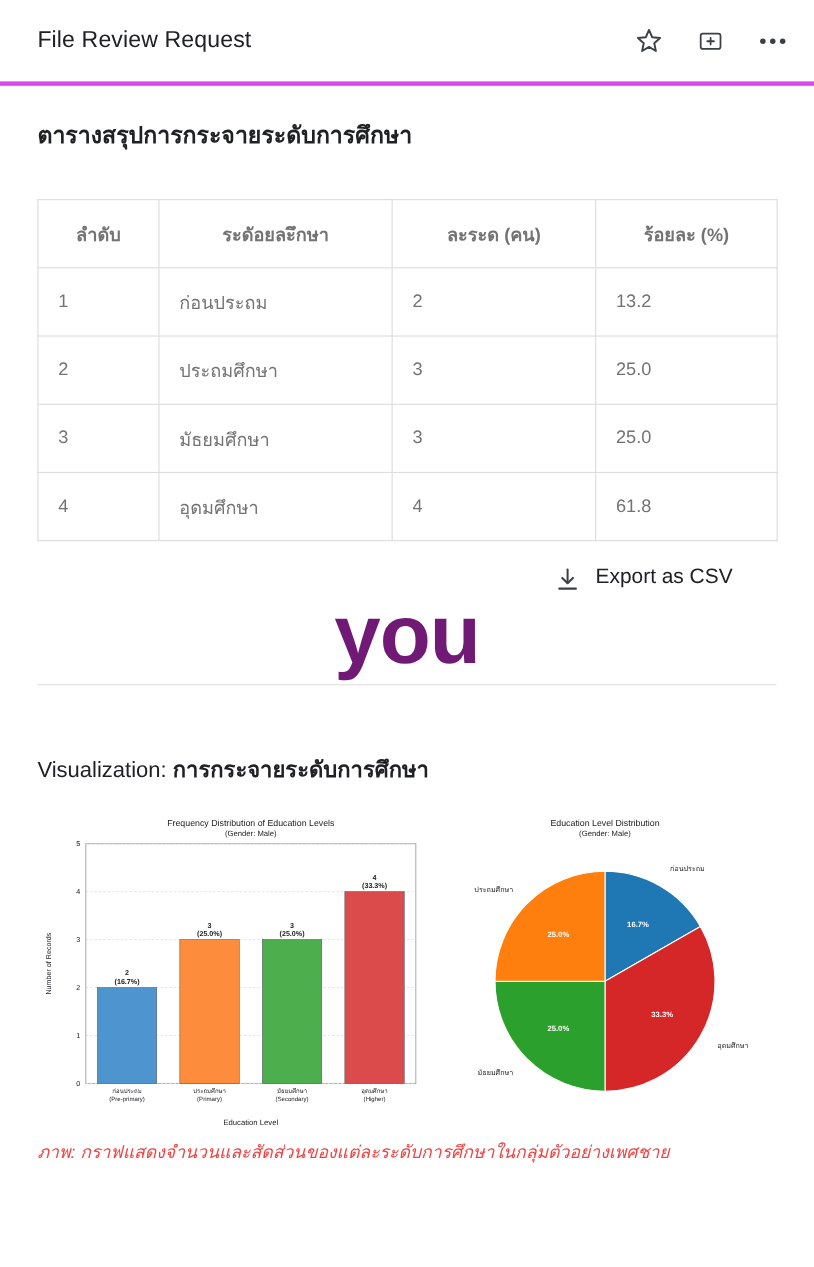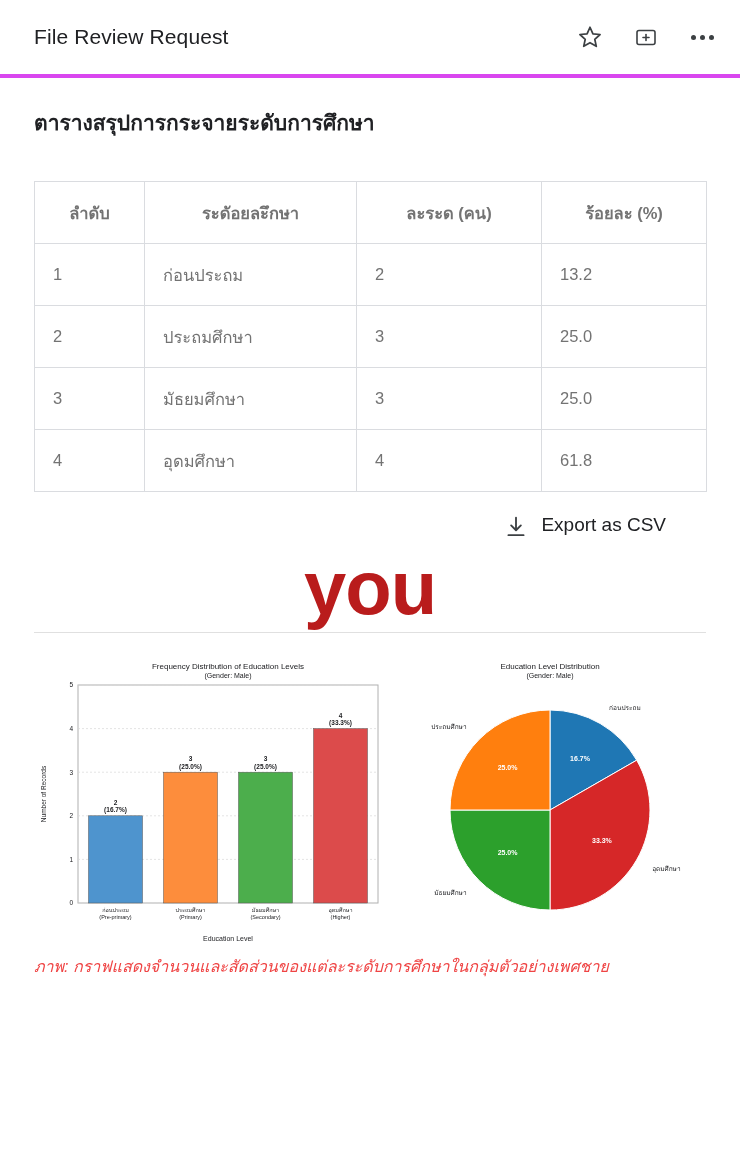--- a/index.html
+++ b/index.html
@@ -88,23 +88,22 @@
     margin-top: 22px;
     padding-right: 40px;
   }
   .export-label { font-size: 19px; color: #202124; }
 
   
   .overlay-word {
     text-align: center;
     font-size: 76px;
     font-weight: bold;
-    color: #b91c1c;
+    color: #701a75;
     line-height: 1;
-    margin-top: 10px;
     letter-spacing: -1px;
   }
 
   .divider {
     height: 1px;
     background: #e0e0e0;
     margin: 6px 0 0 0;
     width: 672px;
   }
 
@@ -223,20 +222,23 @@
         <line x1="5" y1="19.5" x2="19" y2="19.5"></line>
       </svg>
     </span>
     <span class="export-label">Export as CSV</span>
   </div>
 
   <div class="overlay-word">you</div>
 
   <div class="divider"></div>
 
+  <div class="viz-title">
+    <span>Visualization: </span><b>การกระจายระดับการศึกษา</b>
+  </div>
 
   <div class="figure-area">
 
     <div class="chart-left">
       <svg width="360" height="290" viewBox="0 0 360 290">
 
         <rect x="44" y="30" width="300" height="218" fill="#ffffff" stroke="#b0b0b0" stroke-width="1"></rect>
 
         <g stroke="#d9d9d9" stroke-width="0.7" stroke-dasharray="2,2">
           <line x1="44" y1="248" x2="344" y2="248"></line>

